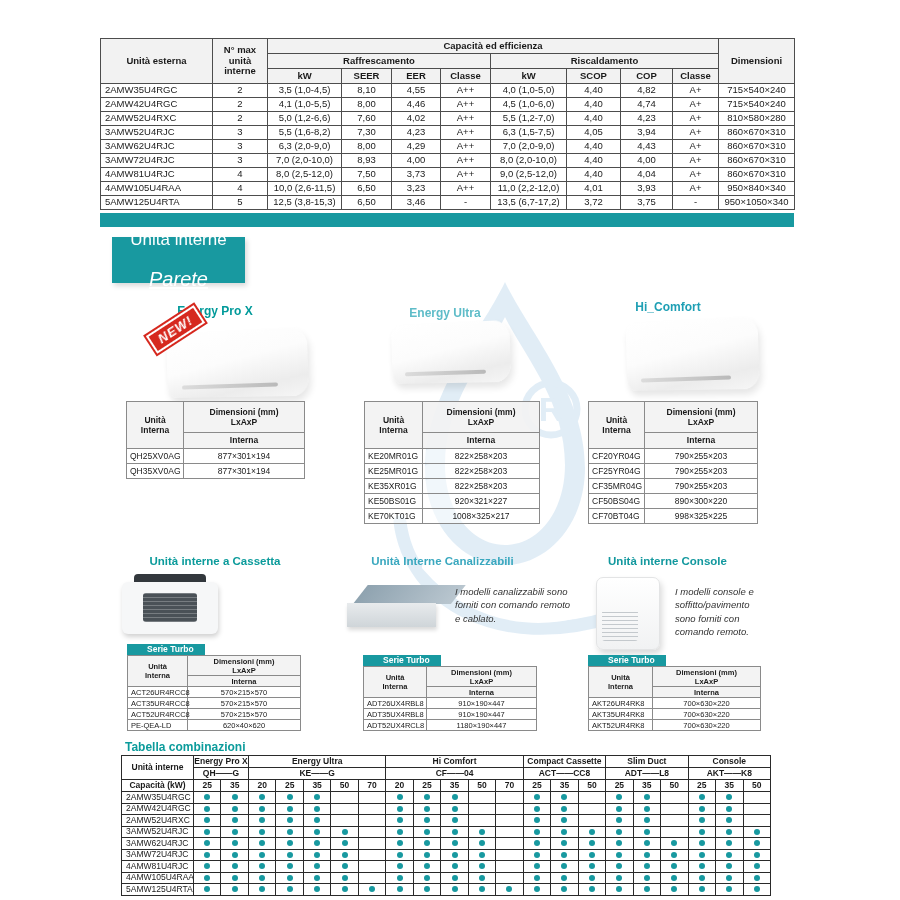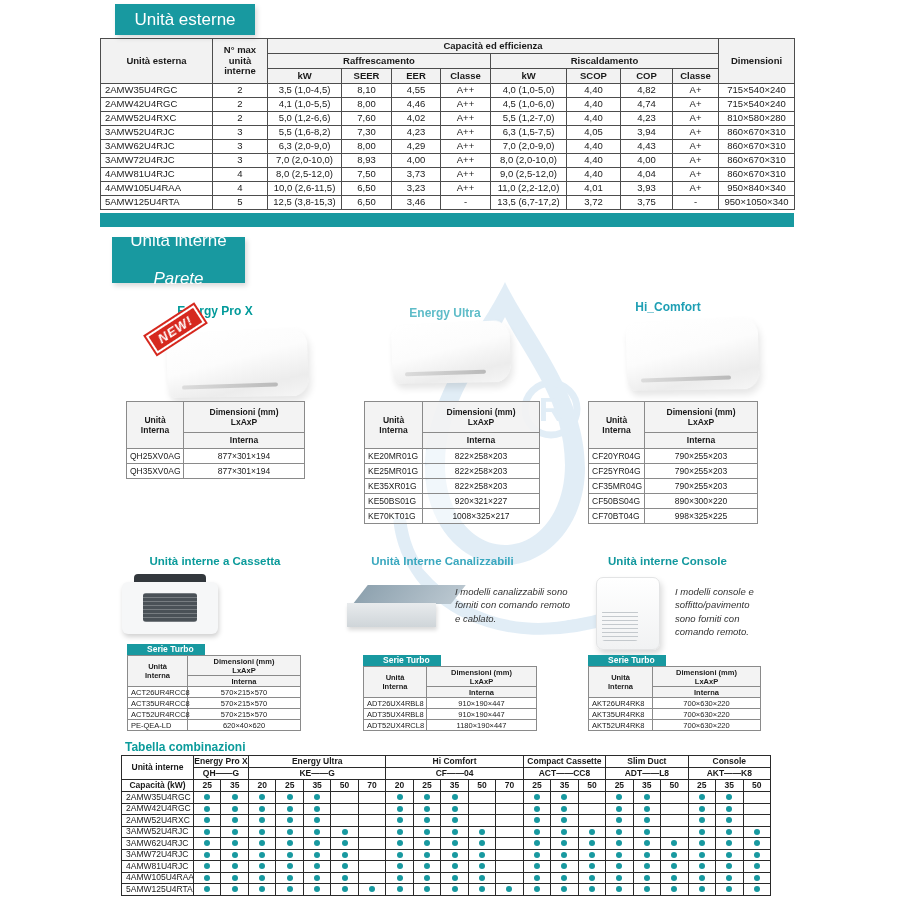--- a/index.html
+++ b/index.html
@@ -2,21 +2,21 @@
 <html><head>
 <meta charset="utf-8">
 <style>
   html,body{margin:0;padding:0;background:#fff;}
   #canvas{position:relative;width:900px;height:900px;background:#ffffff;overflow:hidden;
           font-family:"Liberation Sans",sans-serif;color:#1a1a1a;}
   
   .tag{position:absolute;background:#1899a0;color:#fff;display:flex;flex-direction:column;
        align-items:center;justify-content:center;box-shadow:2px 3px 5px rgba(0,0,0,.15);z-index:3;}
   .tag .l1{font-size:17px;}
-  .tag .l2{font-size:17px;font-style:italic;margin-top:18px;}
+  .tag .l2{font-size:20px;font-style:italic;margin-top:18px;text-decoration:underline;}
   
   .outdoor-table{position:absolute;left:100px;top:38px;width:694px;border-collapse:collapse;
        table-layout:fixed;font-size:9.5px;z-index:2;background:#fff;}
   .outdoor-table th,.outdoor-table td{border:1px solid #4d4d4d;text-align:center;padding:0;line-height:1.15;}
   .outdoor-table th{background:#f2f2f2;font-weight:bold;height:14px;}
   .outdoor-table td{height:13px;background:#fff;}
   .outdoor-table td.cell-left{text-align:left;padding-left:4px;}
   .table-bar{position:absolute;left:100px;top:213px;width:694px;height:14px;background:#1899a0;z-index:2;}
   
   .ptitle{position:absolute;font-weight:bold;font-size:12px;text-align:center;z-index:3;}
@@ -87,23 +87,20 @@
         <path d="M165,10 C190,62 245,122 245,196 C245,252 208,293 165,293 C122,293 85,252 85,196 C85,122 140,62 165,10 Z" fill="#c9dff0"></path>
         <path d="M165,45 C185,85 225,130 225,193 C225,240 198,273 165,273 C132,273 105,240 105,193 C105,130 145,85 165,45 Z" fill="#ffffff"></path>
         <path d="M60,250 C70,330 160,380 272,345" fill="none" stroke="#c9dff0" stroke-width="13" stroke-linecap="round"></path>
         <path d="M85,295 C140,360 230,362 288,318" fill="none" stroke="#ffffff" stroke-width="6" stroke-linecap="round"></path>
         <circle cx="211" cy="137" r="26" fill="none" stroke="#c9dff0" stroke-width="7"></circle>
         <text x="211" y="149" text-anchor="middle" font-size="34" font-weight="bold" fill="#c9dff0">R</text>
       </g>
     </svg>
   </div>
 
-  <div class="tag" style="left:115px;top:4px;width:140px;height:31px;">
-    <span class="l1">Unità esterne</span>
-  </div>
 
   <table class="outdoor-table">
     <colgroup>
         <col style="width:112px">
         <col style="width:55px">
         <col style="width:74px">
         <col style="width:50px">
         <col style="width:49px">
         <col style="width:50px">
         <col style="width:76px">

